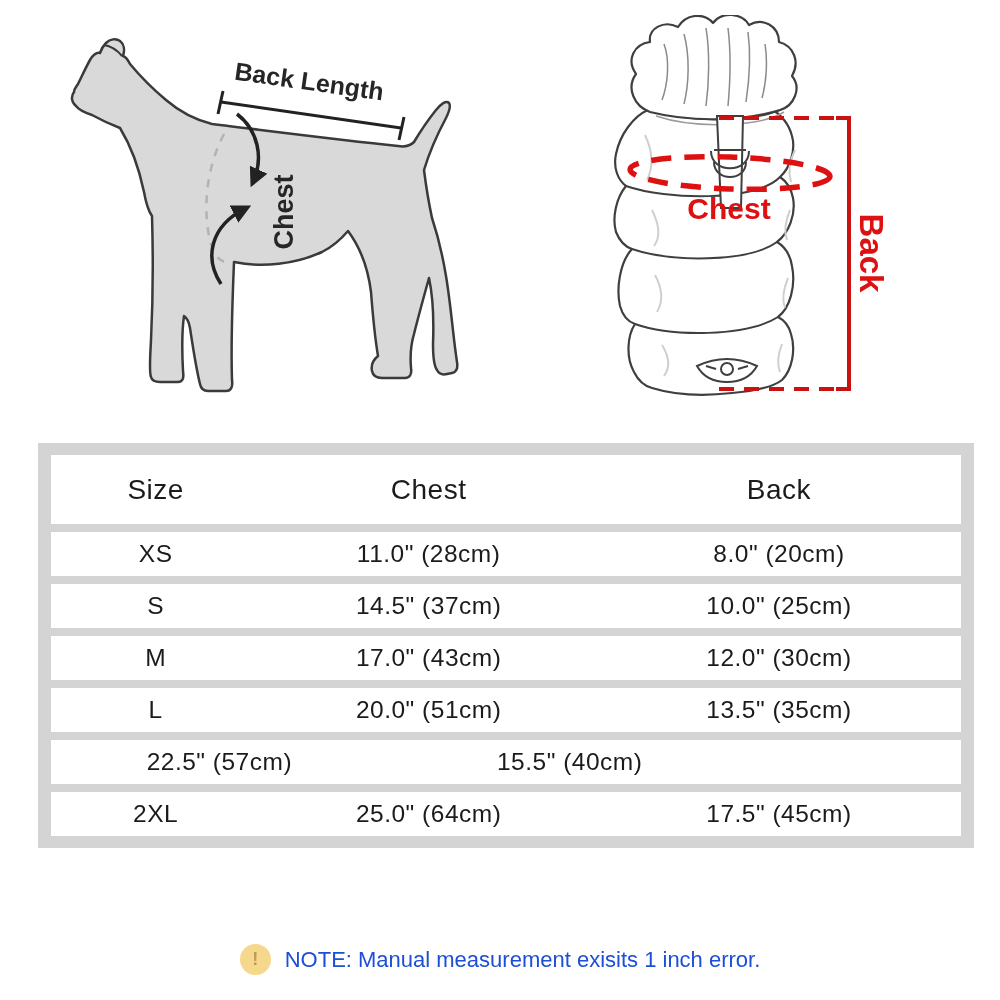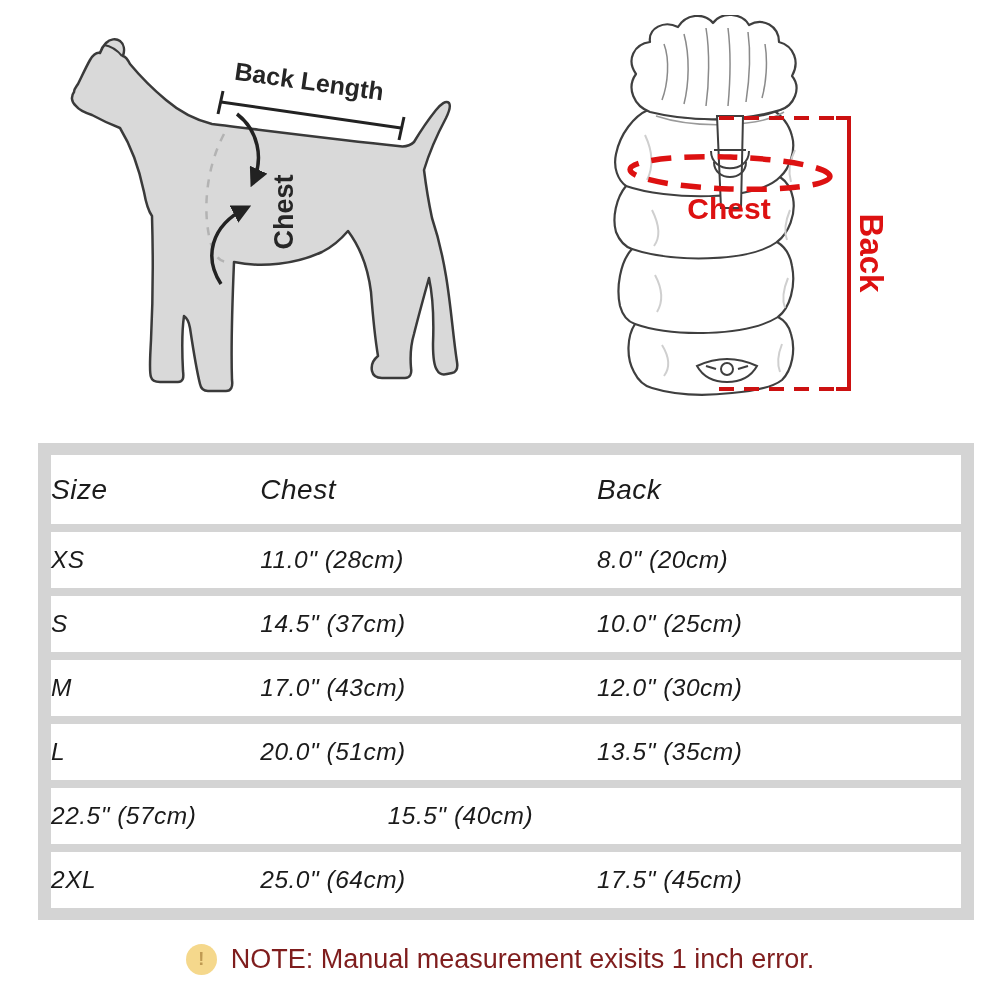--- a/index.html
+++ b/index.html
@@ -11,39 +11,39 @@
   svg text { font-family:"Liberation Sans", sans-serif; }
 
   
   .size-table {
     position:absolute; left:38px; top:443px; width:936px;
     box-sizing:border-box; background:#d4d4d4; padding:12px 13px;
     display:flex; flex-direction:column; gap:8px;
   }
   .trow { background:#ffffff; display:flex; align-items:center; }
   .trow.header { height:69px; font-size:28px; }
-  .trow.data   { height:56px; font-size:24.5px; }
-  .cell { text-align:left; color:#1b1b1b; letter-spacing:0.5px;font-style:italic; }
+  .trow.data   { height:44px; font-size:24.5px; }
+  .cell { text-align:center; color:#1b1b1b; letter-spacing:0.5px; }
   .c-size  { width:23%; }
   .c-chest { width:37%; }
   .c-back  { width:40%; }
 
   
   .note {
     position:absolute; left:0; top:944px; width:1000px;
     display:flex; justify-content:center; align-items:center; gap:14px;
   }
   .note-icon {
     width:31px; height:31px; border-radius:50%;
     background:#f5d88c; color:#bf9a52;
     font-size:18px; font-weight:bold;
     display:flex; align-items:center; justify-content:center;
     flex:0 0 auto;
   }
-  .note-text { font-size:27px; color:#7f1d1d; }
+  .note-text { font-size:22px; color:#1d4ed8; }
 </style>
 </head>
 <body>
 
 <div class="canvas">
 
   <svg class="fig" style="left:40px; top:20px;" width="450" height="390" viewBox="40 20 450 390">
     <defs>
       <marker id="arrow" viewBox="0 0 10 10" refX="7" refY="5" markerWidth="5.5" markerHeight="5.5" orient="auto-start-reverse">
         <path d="M0,0 L10,5 L0,10 z" fill="#222222"></path>

